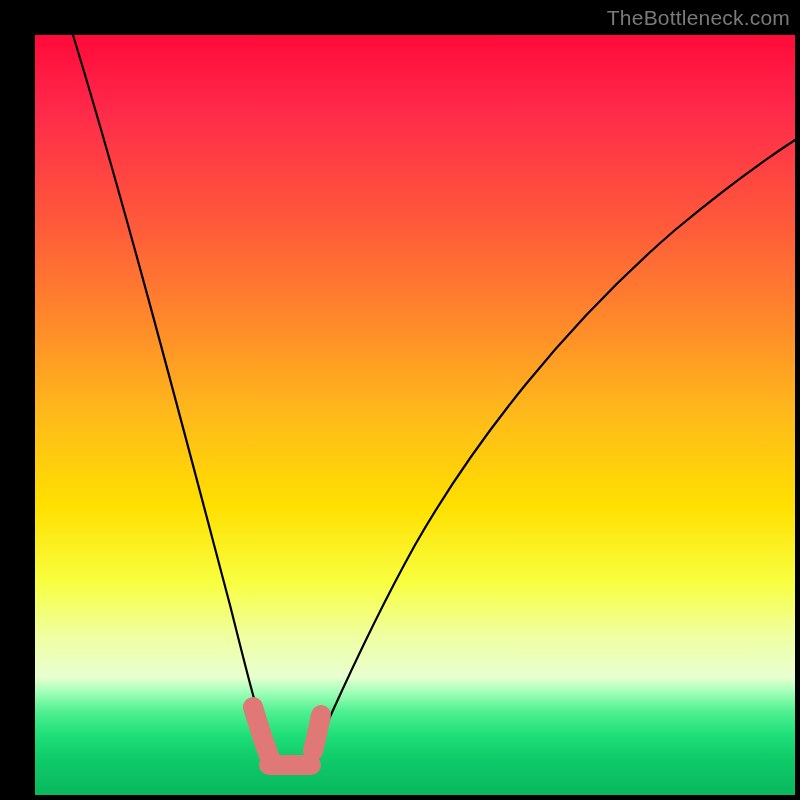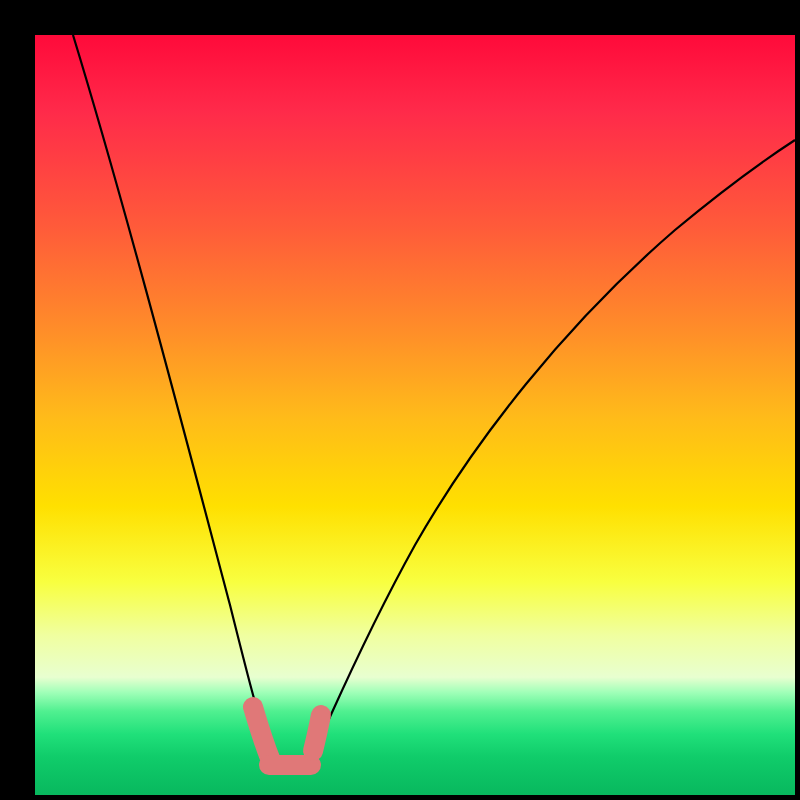--- a/index.html
+++ b/index.html
@@ -96,14 +96,15 @@
                Q 228,706 236,726"></path>
 
       <path class="pink-stroke" d="M 234,730
                L 276,730"></path>
 
       <path class="pink-stroke" d="M 286,680
                Q 282,700 278,716"></path>
     </g>
   </svg>
 
+  <div class="watermark">TheBottleneck.com</div>
 
 </div>
 
 </body></html>

